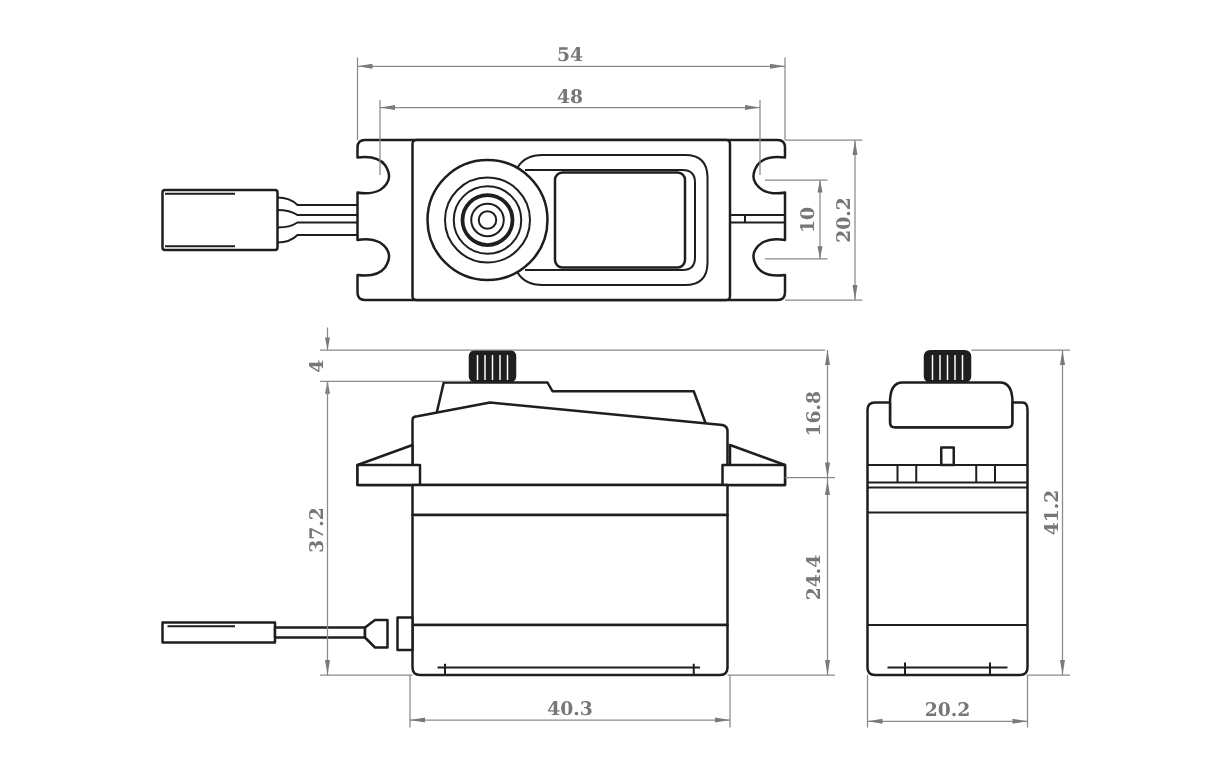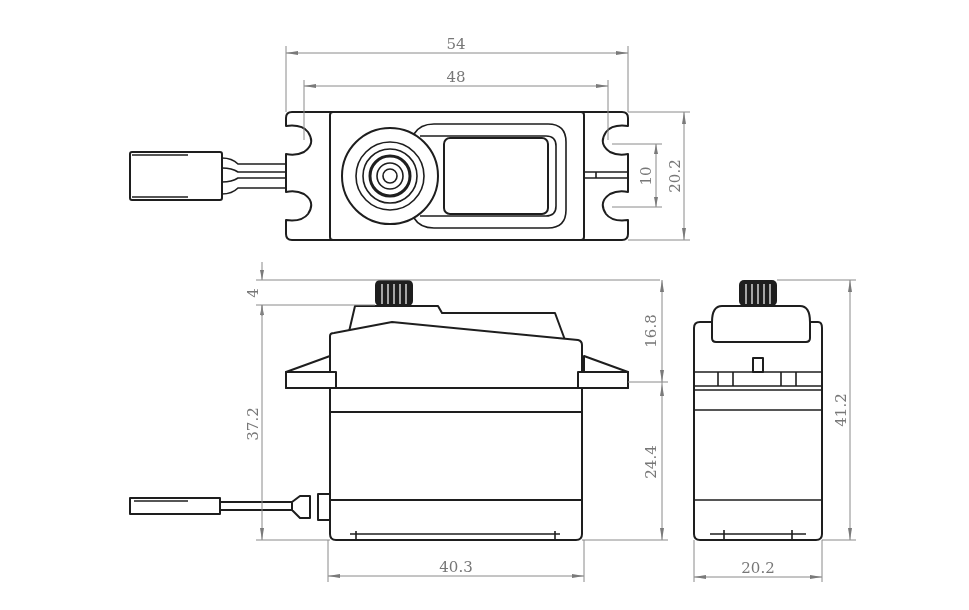--- a/index.html
+++ b/index.html
@@ -1,16 +1,16 @@
 <!DOCTYPE html>
 <html><head>
   <meta charset="utf-8">
   <style>
     html, body { margin: 0; padding: 0; background: #ffffff; }
-    #canvas { position: relative; width: 969px; height: 610px; overflow: hidden; background: #ffffff; }
+    #canvas { position: relative; width: 969px; height: 610px; overflow: hidden; background: #ffffff; font-weight: bold; }
     svg { position: absolute; left: 0; top: 0; }
     .part { fill: #ffffff; stroke: #1e1e1e; stroke-width: 2; stroke-linejoin: round; }
     .part-thin { fill: none; stroke: #1e1e1e; stroke-width: 1.6; }
     .dim { stroke: #8a8a8a; stroke-width: 1; fill: none; }
     .arrow { fill: #7a7a7a; }
     .label { font-family: "DejaVu Serif", serif; font-size: 15px; fill: #777777; }
     .spline { fill: #1e1e1e; }
   </style>
 </head>
 <body>

